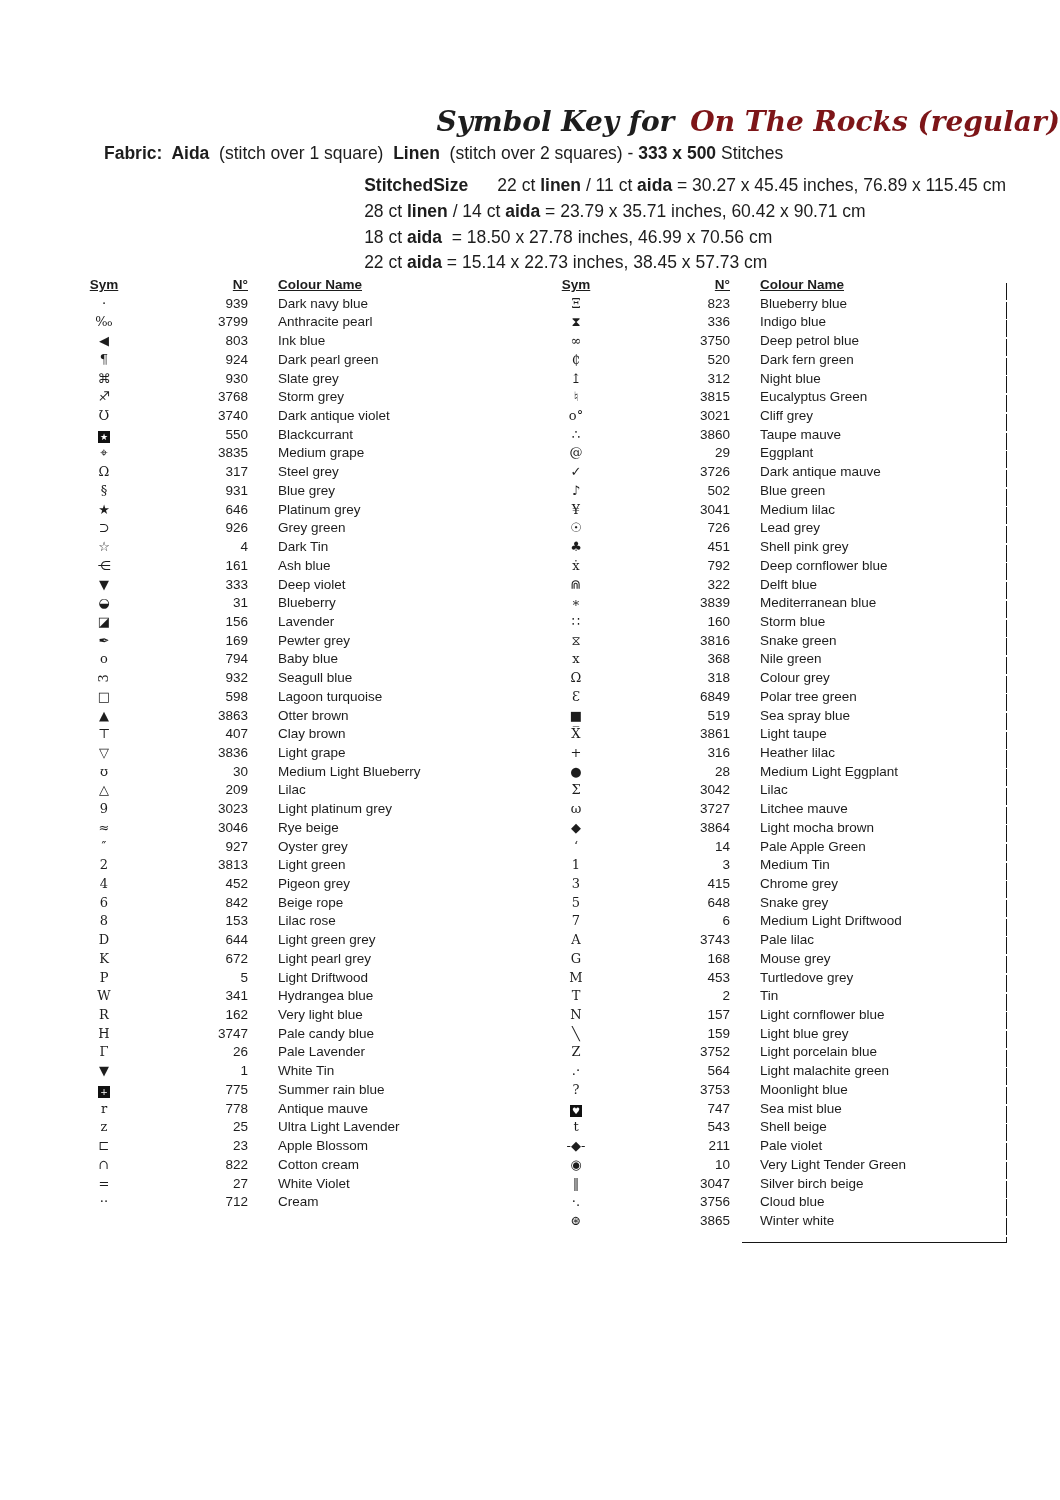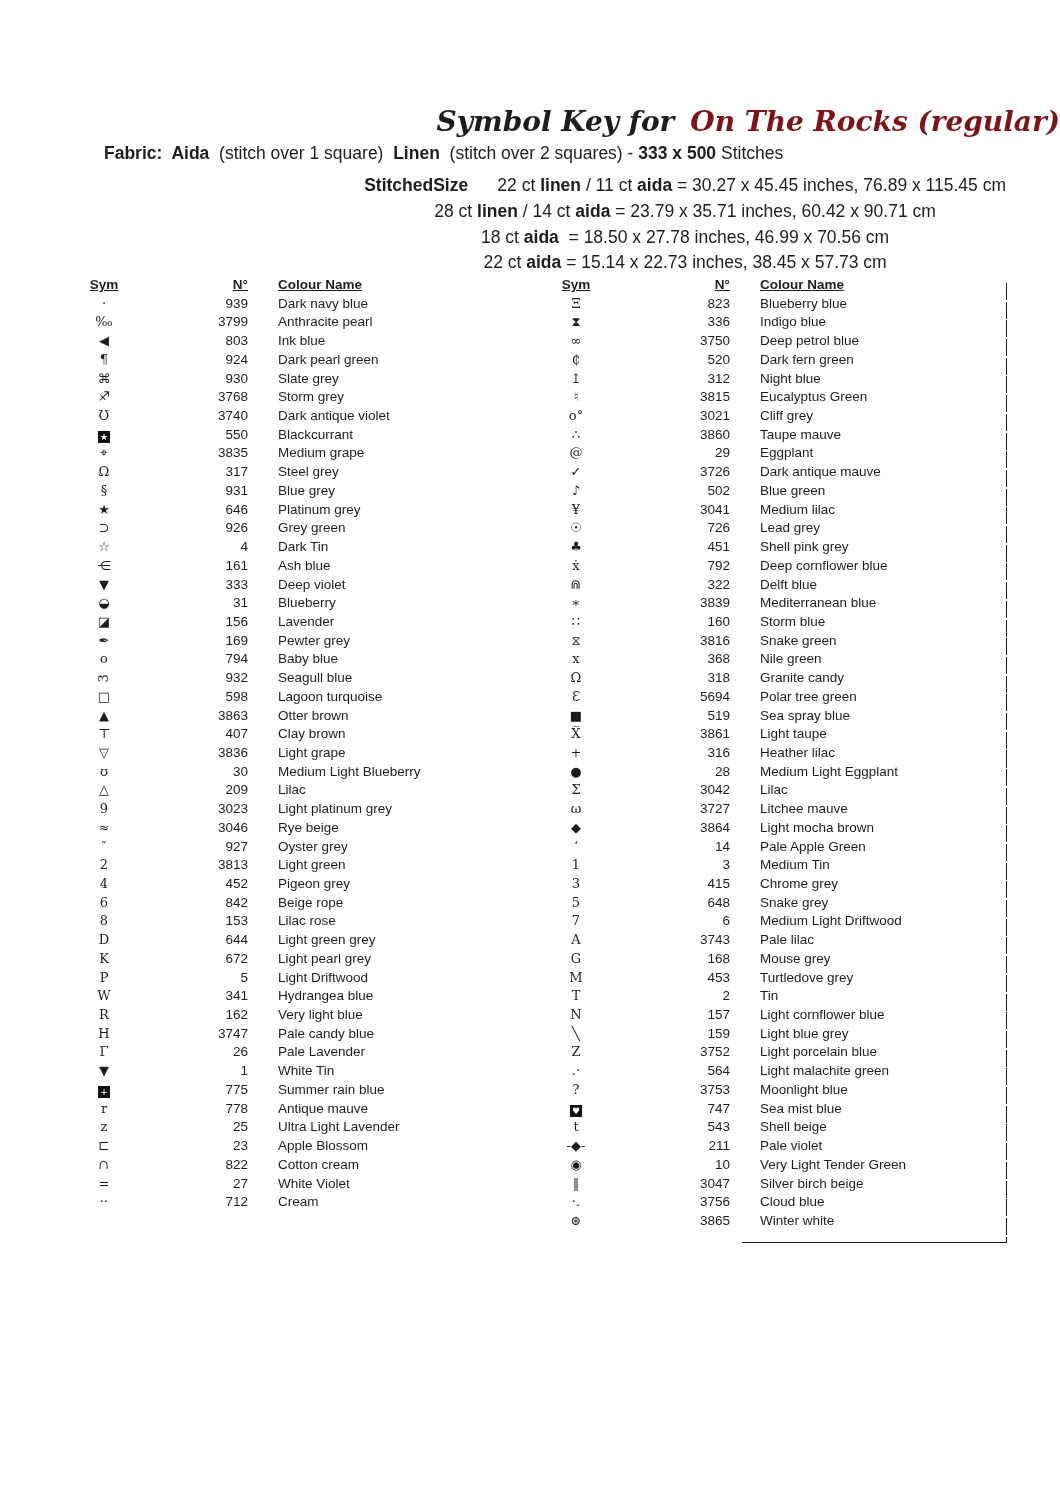--- a/index.html
+++ b/index.html
@@ -20,21 +20,21 @@
     font-size:28px;line-height:1.1;
     white-space:pre;
   }
   .page-title .t-name{margin-left:16px;}
   .fabric-line{
     position:absolute;top:143px;left:104px;
     font-size:17.5px;white-space:pre-wrap;
   }
   .size-block{
     position:absolute;top:173px;right:54px;
-    text-align:center;
+    text-align:left;
     font-size:17.5px;line-height:25.8px;
     white-space:pre-wrap;
   }
   .key-table{
     position:absolute;top:276px;
     font-size:13.5px;
   }
   #left-table{left:82px;width:380px;}
   #right-table{left:555px;width:455px;}
   .krow{
@@ -433,25 +433,25 @@
       <div class="c-name">Snake green</div>
     </div>
     <div class="krow">
       <div class="c-sym">x</div>
       <div class="c-num">368</div>
       <div class="c-name">Nile green</div>
     </div>
     <div class="krow">
       <div class="c-sym">Ω</div>
       <div class="c-num">318</div>
-      <div class="c-name">Granite candy</div>
+      <div class="c-name">Colour grey</div>
     </div>
     <div class="krow">
       <div class="c-sym">Ɛ</div>
-      <div class="c-num">5694</div>
+      <div class="c-num">6849</div>
       <div class="c-name">Polar tree green</div>
     </div>
     <div class="krow">
       <div class="c-sym">■</div>
       <div class="c-num">519</div>
       <div class="c-name">Sea spray blue</div>
     </div>
     <div class="krow">
       <div class="c-sym">X̅</div>
       <div class="c-num">3861</div>

